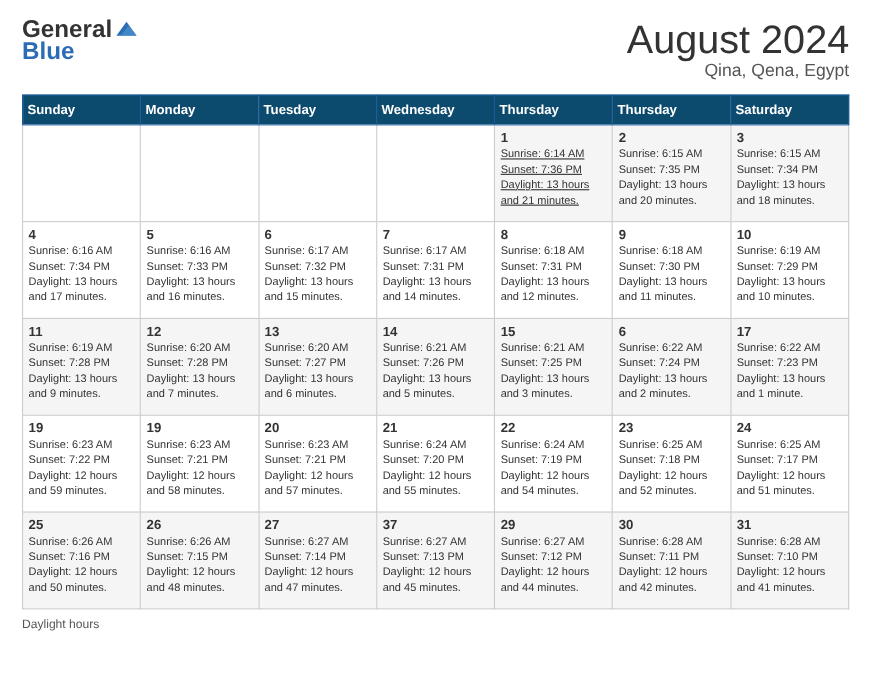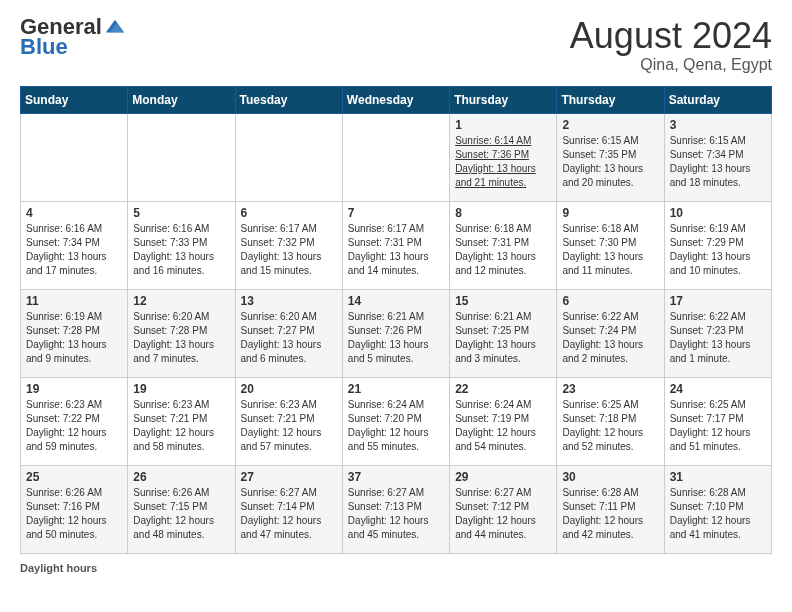--- a/index.html
+++ b/index.html
@@ -92,21 +92,20 @@
       line-height: 1.4;
       color: #333;
     }
     .empty-cell {
       background: #fff !important;
     }
     .footer-note {
       margin-top: 8px;
       font-size: 11px;
       color: #555;
-      font-weight: bold;
     }
   </style>
 </head>
 <body>
 
 <div class="header-row">
   <div class="logo">
     <div class="logo-text">
       <span class="logo-general">General</span>
       <svg class="logo-icon" viewBox="0 0 24 24" xmlns="http://www.w3.org/2000/svg">

